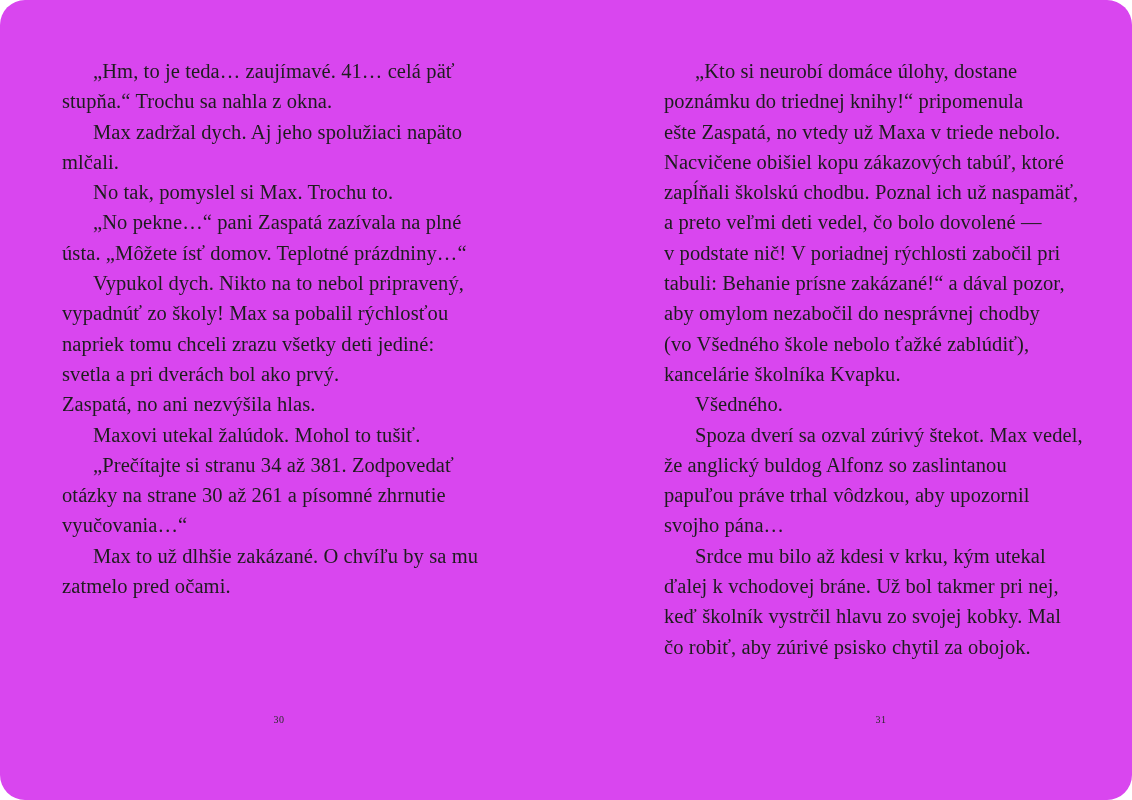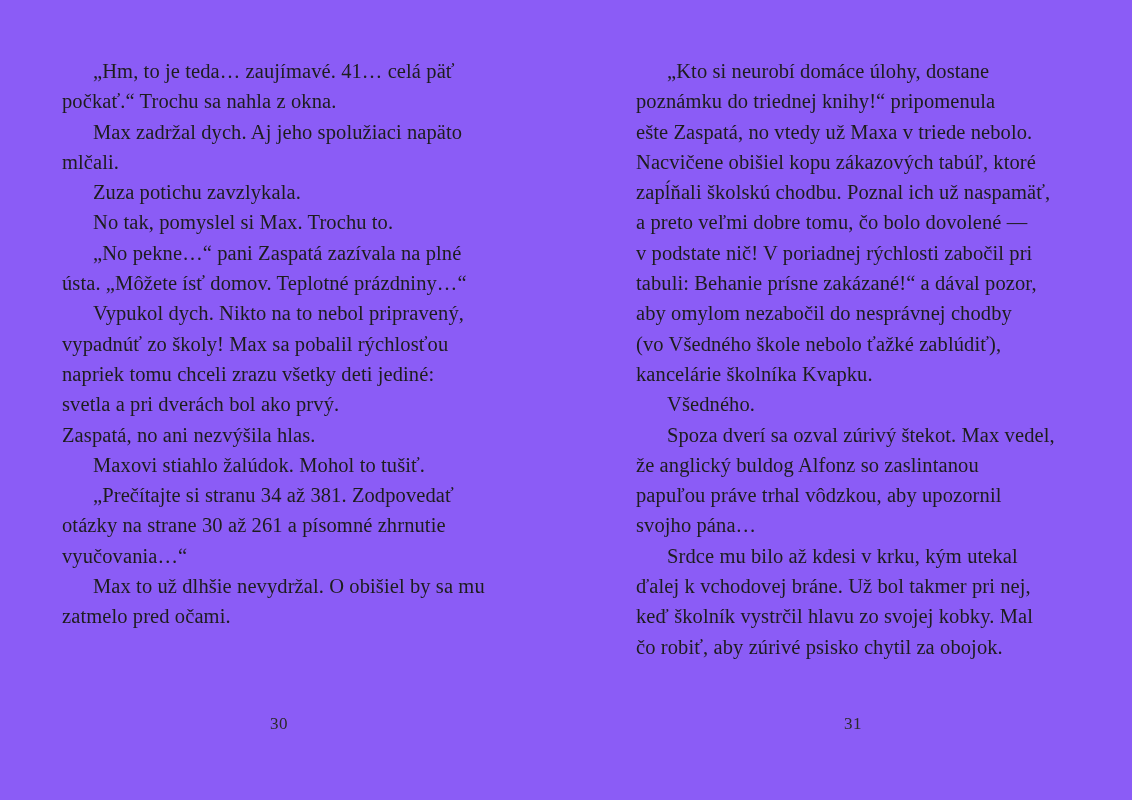--- a/index.html
+++ b/index.html
@@ -10,90 +10,90 @@
   }
   body {
     background: #ffffff;
     font-family: "Liberation Serif", "DejaVu Serif", serif;
     color: #1d1d1d;
     position: relative;
   }
   .spread {
     position: absolute;
     inset: 0;
-    background: #8b5cf6;
+    background: #d946ef;
+    border-radius: 25px;
   }
   .page {
     position: absolute;
     top: 56px;
   }
   .page.left  { left: 62px;  width: 434px; }
-  .page.right { left: 636px; width: 434px; }
+  .page.right { left: 664px; width: 434px; }
   .text-block {
     font-size: 20.5px;
     line-height: 30.3px;
     letter-spacing: 0.1px;
     color: #1d1d1d;
   }
   .line {
     white-space: nowrap;
     height: 30.3px;
   }
   .line.indent {
     padding-left: 31px;
   }
   .page-number {
     position: absolute;
     top: 658px; 
     left: 0;
     width: 100%;
     text-align: center;
-    font-size: 17px;
+    font-size: 10px;
     letter-spacing: 0.5px;
     color: #2a2a2a;
   }
 </style>
 </head>
 <body>
 
 <div class="spread">
 
   <section class="page left">
     <div class="text-block">
         <div class="line indent">„Hm, to je teda… zaujímavé. 41… celá päť</div>
-        <div class="line">počkať.“ Trochu sa nahla z okna.</div>
+        <div class="line">stupňa.“ Trochu sa nahla z okna.</div>
         <div class="line indent">Max zadržal dych. Aj jeho spolužiaci napäto</div>
         <div class="line">mlčali.</div>
-        <div class="line indent">Zuza potichu zavzlykala.</div>
         <div class="line indent">No tak, pomyslel si Max. Trochu to.</div>
         <div class="line indent">„No pekne…“ pani Zaspatá zazívala na plné</div>
         <div class="line">ústa. „Môžete ísť domov. Teplotné prázdniny…“</div>
         <div class="line indent">Vypukol dych. Nikto na to nebol pripravený,</div>
         <div class="line">vypadnúť zo školy! Max sa pobalil rýchlosťou</div>
         <div class="line">napriek tomu chceli zrazu všetky deti jediné:</div>
         <div class="line">svetla a pri dverách bol ako prvý.</div>
         <div class="line">Zaspatá, no ani nezvýšila hlas.</div>
-        <div class="line indent">Maxovi stiahlo žalúdok. Mohol to tušiť.</div>
+        <div class="line indent">Maxovi utekal žalúdok. Mohol to tušiť.</div>
         <div class="line indent">„Prečítajte si stranu 34 až 381. Zodpovedať</div>
         <div class="line">otázky na strane 30 až 261 a písomné zhrnutie</div>
         <div class="line">vyučovania…“</div>
-        <div class="line indent">Max to už dlhšie nevydržal. O obišiel by sa mu</div>
+        <div class="line indent">Max to už dlhšie zakázané. O chvíľu by sa mu</div>
         <div class="line">zatmelo pred očami.</div>
       </div>
     <div class="page-number">30</div>
   </section>
 
   <section class="page right">
     <div class="text-block">
         <div class="line indent">„Kto si neurobí domáce úlohy, dostane</div>
         <div class="line">poznámku do triednej knihy!“ pripomenula</div>
         <div class="line">ešte Zaspatá, no vtedy už Maxa v triede nebolo.</div>
         <div class="line">Nacvičene obišiel kopu zákazových tabúľ, ktoré</div>
         <div class="line">zapĺňali školskú chodbu. Poznal ich už naspamäť,</div>
-        <div class="line">a preto veľmi dobre tomu, čo bolo dovolené —</div>
+        <div class="line">a preto veľmi deti vedel, čo bolo dovolené —</div>
         <div class="line">v podstate nič! V poriadnej rýchlosti zabočil pri</div>
         <div class="line">tabuli: Behanie prísne zakázané!“ a dával pozor,</div>
         <div class="line">aby omylom nezabočil do nesprávnej chodby</div>
         <div class="line">(vo Všedného škole nebolo ťažké zablúdiť),</div>
         <div class="line">kancelárie školníka Kvapku.</div>
         <div class="line indent">Všedného.</div>
         <div class="line indent">Spoza dverí sa ozval zúrivý štekot. Max vedel,</div>
         <div class="line">že anglický buldog Alfonz so zaslintanou</div>
         <div class="line">papuľou práve trhal vôdzkou, aby upozornil</div>
         <div class="line">svojho pána…</div>

